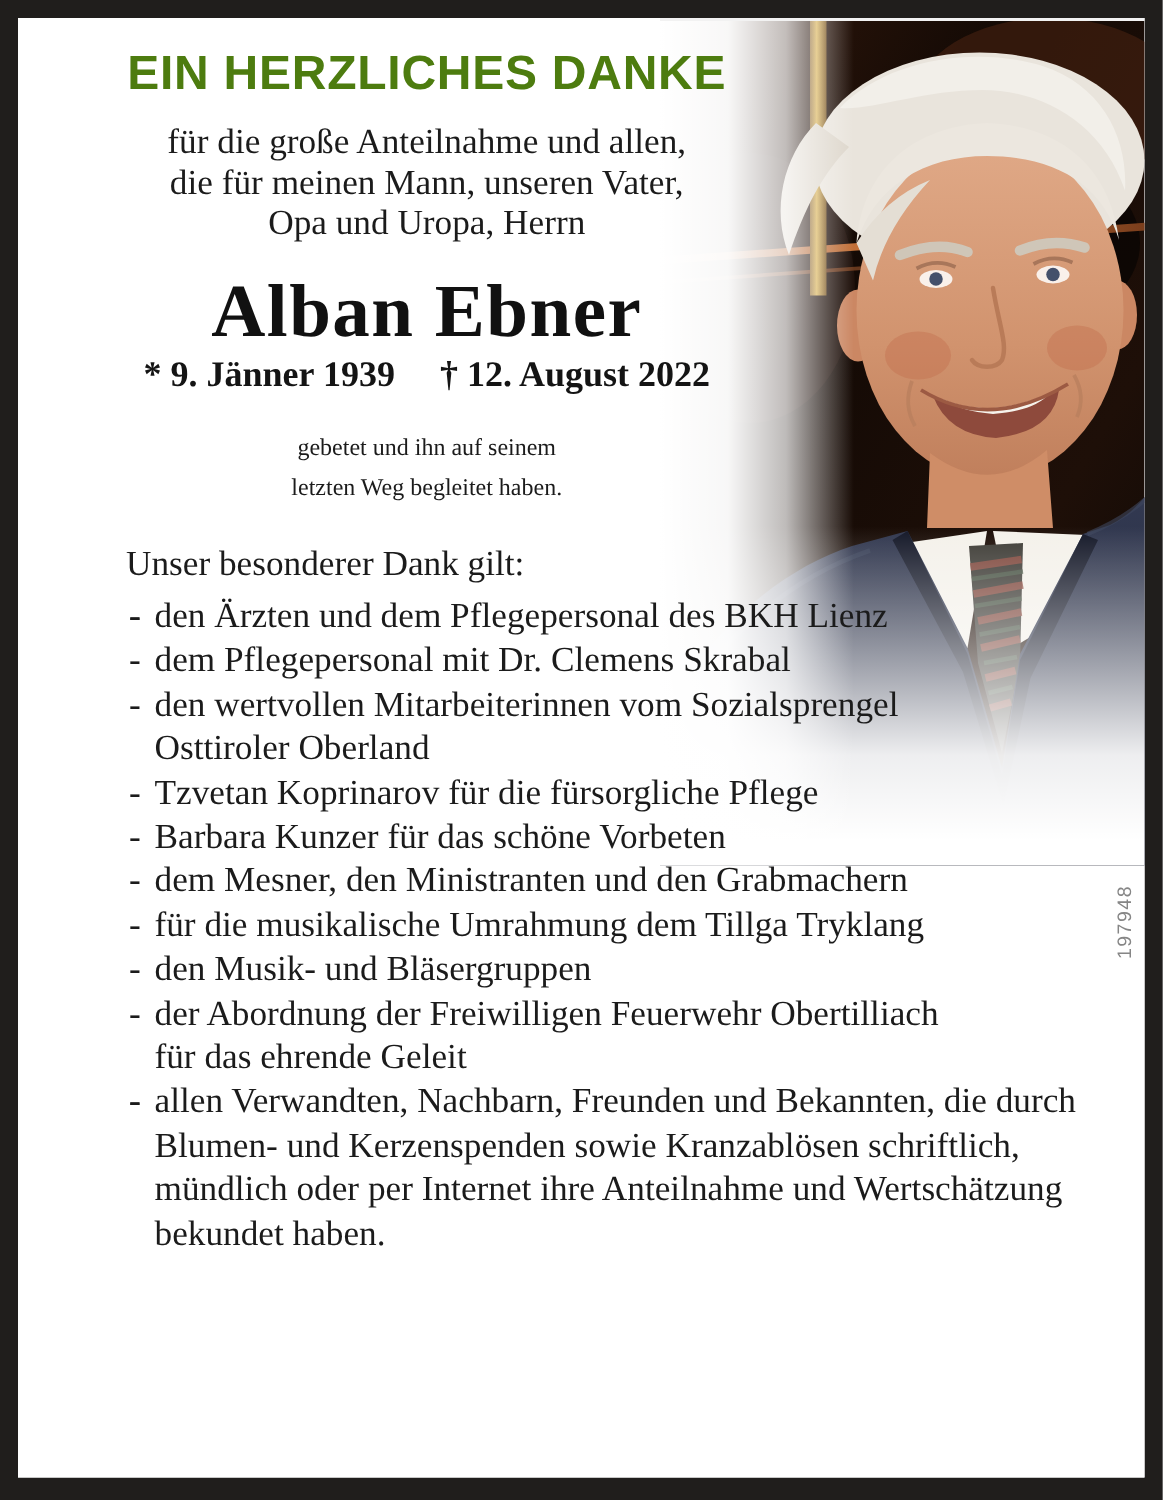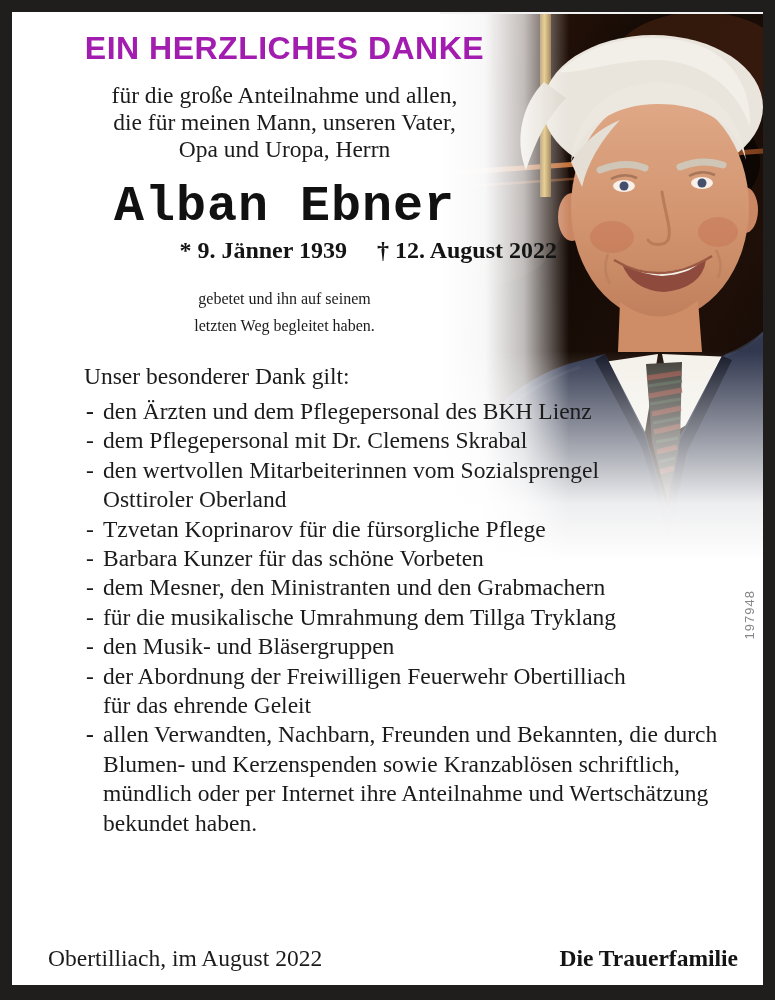--- a/index.html
+++ b/index.html
@@ -36,44 +36,42 @@
     position: absolute; top: 0; left: 0; width: 545px;
     text-align: center; z-index: 2;
   }
   .main-title {
     margin-top: 18px;
     font-family: "Liberation Sans", sans-serif;
     font-weight: bold;
     font-size: 32px;
     line-height: 1.15;
     letter-spacing: 0.5px;
-    color: #a21caf;
+    color: #4d7c0f;
   }
   .intro-lines {
     margin-top: 15px;
     font-size: 23.5px;
     line-height: 27px;
     white-space: pre-line;
   }
   .deceased-name {
     margin-top: 16px;
     font-size: 50px;
     font-weight: bold;
     line-height: 1.12;
     letter-spacing: 1px;
     color: #111;
-    font-family: Liberation Mono, monospace;
   }
   .dates-row {
     margin-top: 1px;
     font-size: 24px;
     font-weight: bold;
     line-height: 28px;
     color: #141414;
-    text-align: right;
   }
   .dates-row .date-birth { margin-right: 30px; }
   .intro2-lines {
     margin-top: 21px;
     font-size: 16px;
     line-height: 27px;
     white-space: pre-line;
   }
 
   
@@ -244,21 +242,17 @@
         <li class="thanks-item"><span class="dash">-</span><span>der Abordnung der Freiwilligen Feuerwehr Obertilliach
 für das ehrende Geleit</span></li>
         <li class="thanks-item"><span class="dash">-</span></li>
         <li class="thanks-item"><span class="dash">-</span><span>allen Verwandten, Nachbarn, Freunden und Bekannten, die durch
 Blumen- und Kerzenspenden sowie Kranzablösen schriftlich,
 mündlich oder per Internet ihre Anteilnahme und Wertschätzung
 bekundet haben.</span></li>
       </ul>
     </div>
 
-    <div class="footer">
-      <span class="place-date">Obertilliach, im August 2022</span>
-      <span class="signature">Die Trauerfamilie</span>
-    </div>
 
     <div class="side-number">197948</div>
 
   </div>
 </div>
 
 </body></html>

